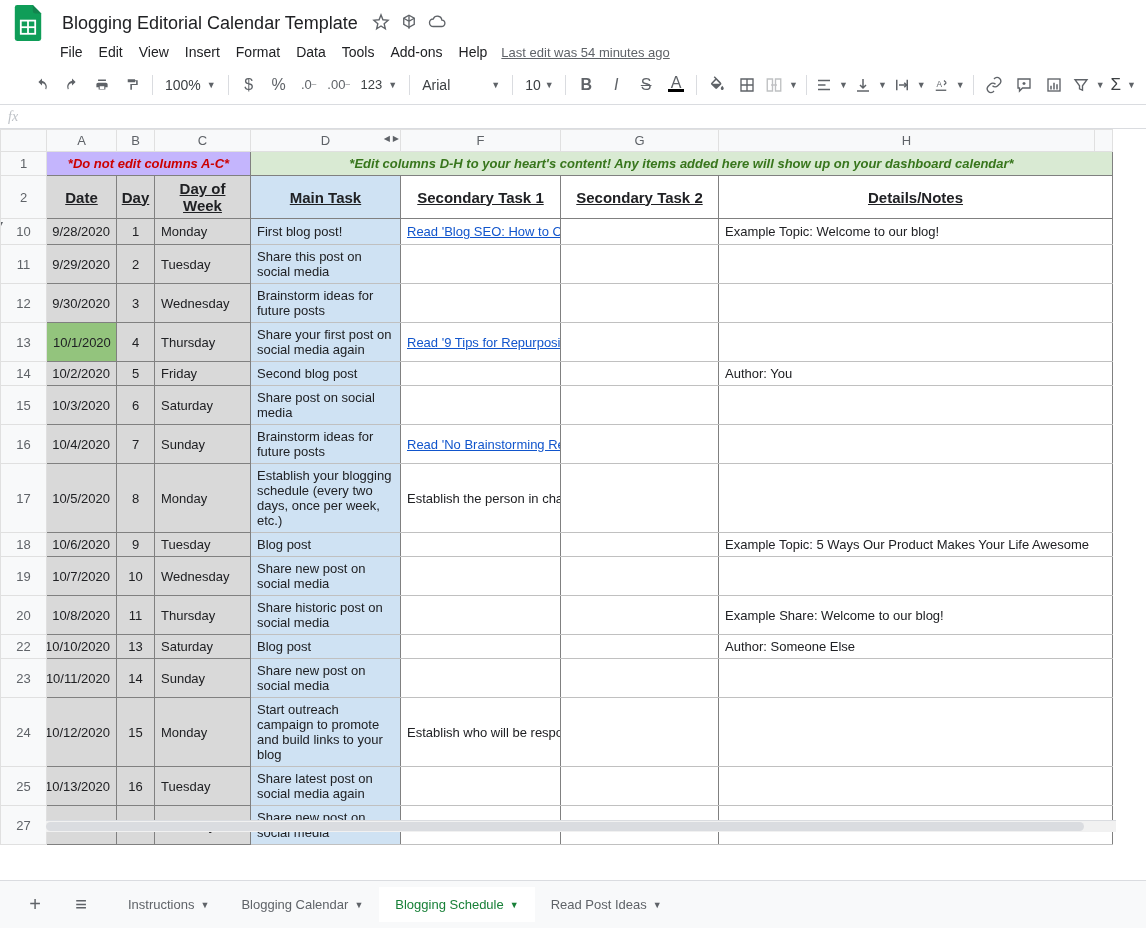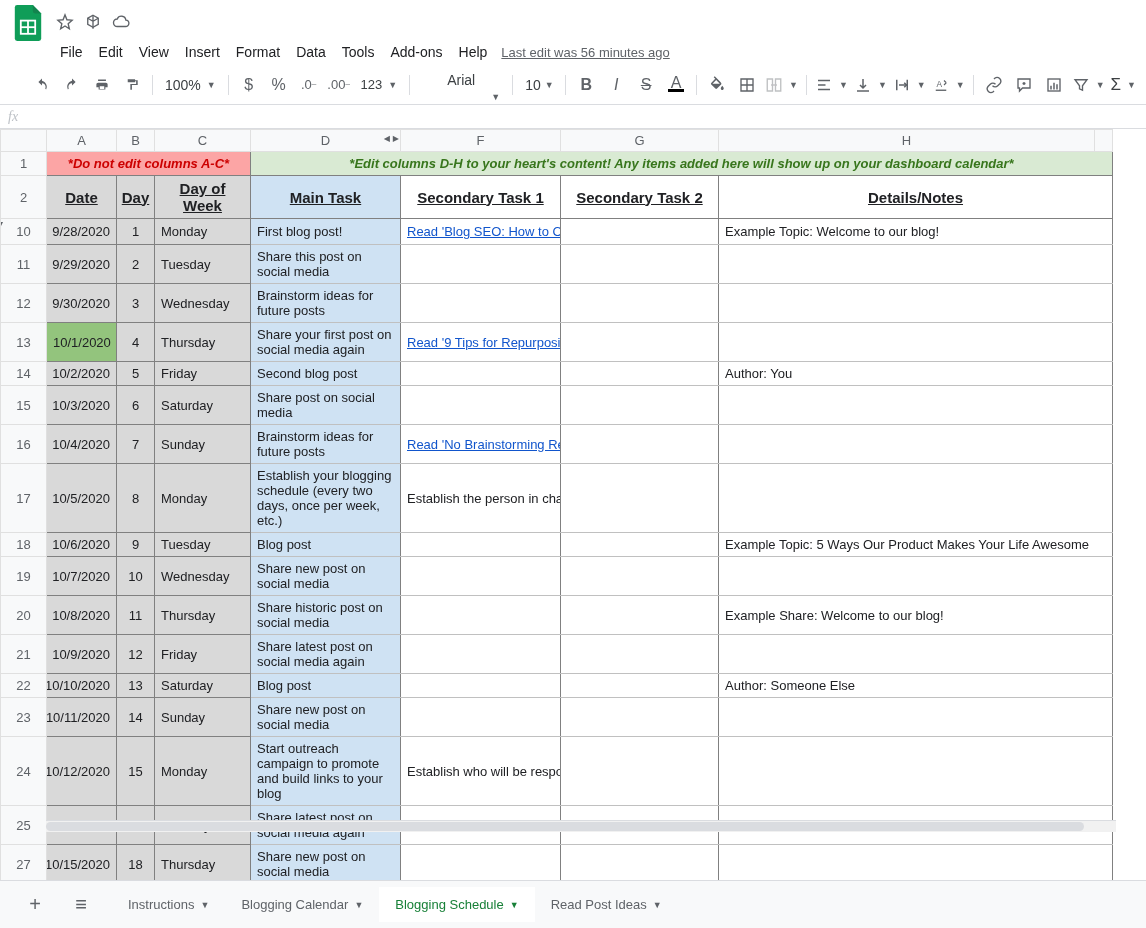--- a/index.html
+++ b/index.html
@@ -32,21 +32,21 @@
   table.sheet { border-collapse: collapse; table-layout: fixed; width: 1112px;}
   table.sheet th, table.sheet td { border: 1px solid #e0e0e0; font-size: 13px; overflow: hidden; white-space: nowrap; text-overflow: clip; padding: 0;}
   
   th.col-hdr { background: #f8f9fa; color: #5f6368; font-weight: normal; height: 22px; font-size: 11px; position: relative; border-color: #c0c0c0;}
   th.row-hdr { background: #f8f9fa; color: #5f6368; font-weight: normal; width: 46px; font-size: 11px; border-color: #c0c0c0; text-align: center; position: relative;}
   th.corner  { background: #f8f9fa; width: 46px; border-color: #c0c0c0;}
   
   .cell { padding: 4px 6px; white-space: normal; word-wrap: break-word; height: 100%; display: flex; align-items: center;}
   .nowrap .cell { white-space: nowrap; }
   
-  td.bg-pink { background: #fca5a5; }
+  td.bg-pink { background: #c4b5fd; }
   td.bg-green { background: #d9ead3; }
   td.bg-grey { background: #d9d9d9; }
   td.bg-lime { background: #93c47d; }
   td.bg-blue { background: #cfe2f3; }
   td.bg-white { background: #ffffff; }
   
   tr.r1 td { height: 22px;}
   tr.r1 .cell { font-style: italic; font-weight: bold; justify-content: center; text-align: center; }
   td.bg-pink .cell { color: #cc0000; }
   td.bg-green .cell { color: #38761d; }
@@ -92,20 +92,21 @@
   <div class="title-row">
     <div class="logo">
       <svg viewBox="0 0 44 60">
           <path fill="#0f9d58" d="M4 0 h26 l14 14 v42 a4 4 0 0 1 -4 4 H4 a4 4 0 0 1 -4 -4 V4 a4 4 0 0 1 4 -4 z"></path>
           <path fill="#13844e" d="M30 0 l14 14 h-10 a4 4 0 0 1 -4 -4 z"></path>
           <rect x="10" y="26" width="24" height="22" fill="none" stroke="#fff" stroke-width="3"></rect>
           <line x1="22" y1="26" x2="22" y2="48" stroke="#fff" stroke-width="3"></line>
           <line x1="10" y1="37" x2="34" y2="37" stroke="#fff" stroke-width="3"></line>
         </svg>
     </div>
+    <div class="doc-title">Blogging Editorial Calendar Template</div>
     <div class="title-icons">
       <span><svg class="icon" viewBox="0 0 24 24">
             <path fill="none" stroke="#5f6368" stroke-width="1.8" d="M12 17.3 6.2 21l1.6-6.8L2.5 9.6l6.9-.6L12 2.5l2.6 6.5 6.9.6-5.3 4.6L17.8 21z"></path>
           </svg></span>
       <span><svg class="icon" viewBox="0 0 24 24">
             <path fill="#5f6368" d="M3 5l4-2 6 3 4-2 4 2v13l-4 2-6-3-4 2-4-2z" opacity=".0"></path>
             <path fill="none" stroke="#5f6368" stroke-width="1.8" d="M12 3 L19 7 v8 l-7 4 -7-4 V7 z"></path>
             <path fill="none" stroke="#5f6368" stroke-width="1.8" d="M12 3 v18 M5 7 l7 4 7-4"></path>
           </svg></span>
       <span><svg class="icon" viewBox="0 0 24 24">
@@ -117,21 +118,21 @@
 
     <span class="mitem">File</span>
       <span class="mitem">Edit</span>
       <span class="mitem">View</span>
       <span class="mitem">Insert</span>
       <span class="mitem">Format</span>
       <span class="mitem">Data</span>
       <span class="mitem">Tools</span>
       <span class="mitem">Add-ons</span>
       <span class="mitem">Help</span>
-      <span class="last-edit">Last edit was 56 minutes ago</span>
+      <span class="last-edit">Last edit was 54 minutes ago</span>
   </div>
 </div>
 
 <div class="toolbar">
   <div class="tb-btn">
       <svg class="icon" viewBox="0 0 24 24">
         <path d="M12 5V1L6 7l6 6V9c3.3 0 6 2.7 6 6 0 1-.3 2-.7 2.8l1.5 1.5C19.5 18 20 16.6 20 15c0-5.5-4.5-10-10-10z" transform="scale(.8) translate(3 3)"></path>
       </svg>
     </div>
   <div class="tb-btn">
@@ -154,21 +155,21 @@
       <span>100%</span>
       <span class="caret">▼</span>
     </div>
   <div class="tb-sep"></div>
   <div class="tb-btn">$</div>
   <div class="tb-btn">%</div>
   <div class="tb-btn" style="font-size:13px;">.0<span style="font-size:8px;position:relative;top:-4px;">_</span></div>
   <div class="tb-btn" style="font-size:13px;">.00<span style="font-size:8px;position:relative;top:-4px;">_</span></div>
   <div class="tb-drop" style="font-size:13px;">123<span class="caret">▼</span></div>
   <div class="tb-sep"></div>
-  <div class="tb-drop" style="width:90px;flex-direction:column;">
+  <div class="tb-drop" style="width:90px;">
       <span>Arial</span>
       <span class="caret" style="margin-left:auto;">▼</span>
     </div>
   <div class="tb-sep"></div>
   <div class="tb-drop" style="width:40px;">
       <span>10</span>
       <span class="caret" style="margin-left:auto;">▼</span>
     </div>
   <div class="tb-sep"></div>
   <div class="tb-btn">
@@ -591,44 +592,20 @@
             <div class="cell"></div>
           </td>
           <td class="bg-white" style="height: 34px;">
             <div class="cell"></div>
           </td>
           <td class="bg-white" colspan="2" style="height: 34px;">
             <div class="cell">Example Share: Welcome to our blog!</div>
           </td>
         </tr>
         <tr class="data">
-          <th class="row-hdr">21</th>
-          <td class="bg-grey" style="height: 34px;">
-            <div class="cell right">10/9/2020</div>
-          </td>
-          <td class="bg-grey" style="height: 34px;">
-            <div class="cell center">12</div>
-          </td>
-          <td class="bg-grey" style="height: 34px;">
-            <div class="cell">Friday</div>
-          </td>
-          <td class="bg-blue" style="height: 34px;">
-            <div class="cell">Share latest post on social media again</div>
-          </td>
-          <td class="bg-white nowrap" style="height: 34px;">
-            <div class="cell"></div>
-          </td>
-          <td class="bg-white" style="height: 34px;">
-            <div class="cell"></div>
-          </td>
-          <td class="bg-white" colspan="2" style="height: 34px;">
-            <div class="cell"></div>
-          </td>
-        </tr>
-        <tr class="data">
           <th class="row-hdr">22</th>
           <td class="bg-grey" style="height: 20px;">
             <div class="cell right">10/10/2020</div>
           </td>
           <td class="bg-grey" style="height: 20px;">
             <div class="cell center">13</div>
           </td>
           <td class="bg-grey" style="height: 20px;">
             <div class="cell">Saturday</div>
           </td>

